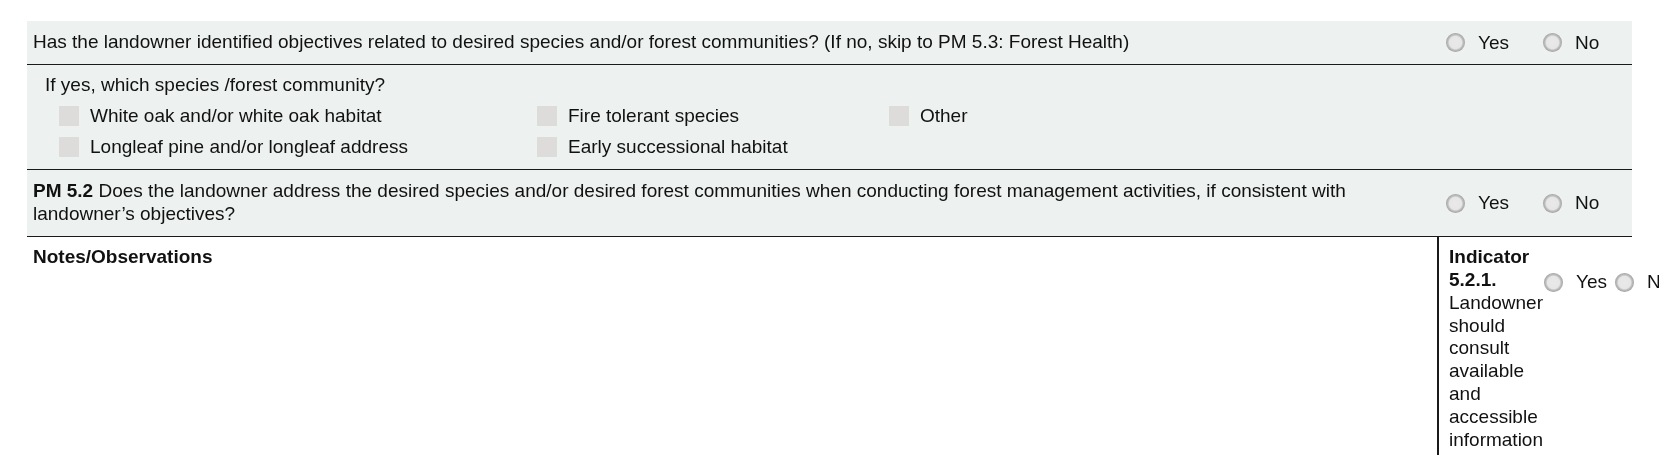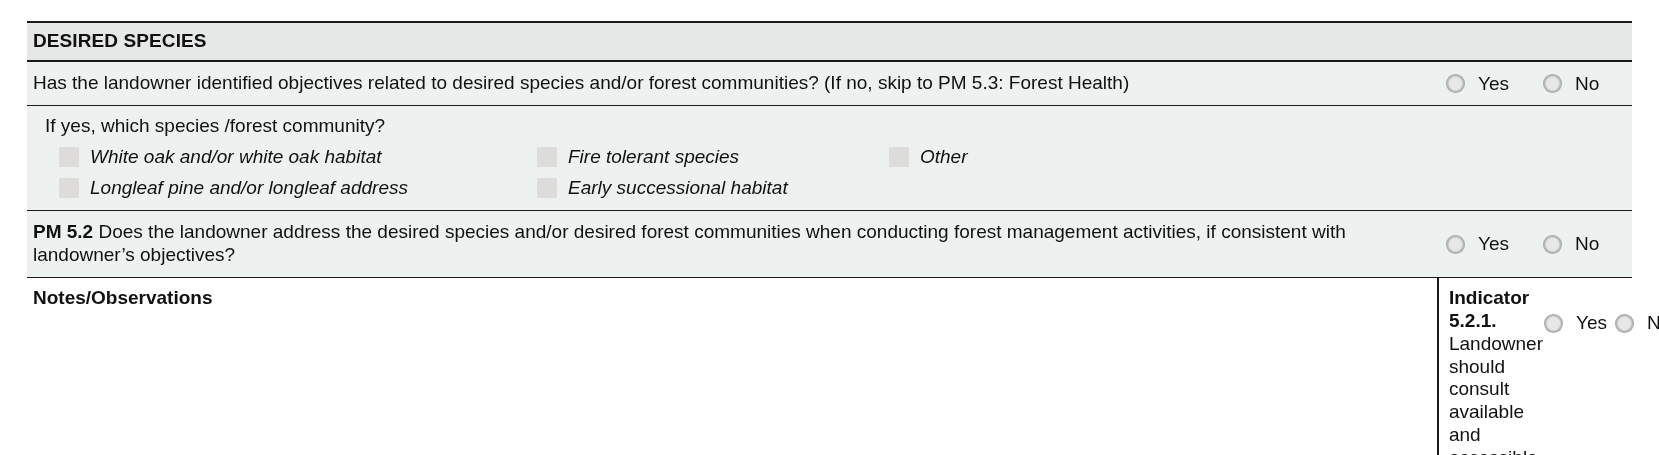--- a/index.html
+++ b/index.html
@@ -87,21 +87,20 @@
   .checkbox-block {
     padding: 9px 6px 11px 18px;
   }
   .cb-prompt {
     font-size: 19px;
     color: #111111;
     margin-bottom: 9px;
   }
   .cb-grid {
     position: relative;
-    font-style: italic;
   }
   .cb-line {
     display: flex;
     align-items: center;
     margin-bottom: 9px;
     height: 22px;
   }
   .cb-line:last-child { margin-bottom: 0; }
   .cb-item {
     display: flex;
@@ -165,25 +164,20 @@
 <div id="page">
 
   <table class="form-table">
     <colgroup>
       <col>
       <col style="width:97px">
       <col style="width:97px">
     </colgroup>
     <tbody>
 
-      <tr class="section-header-row">
-        <td colspan="3">
-          <span class="section-header-title">DESIRED SPECIES</span>
-        </td>
-      </tr>
 
       <tr class="shaded rule-thin">
         <td class="qcell">Has the landowner identified objectives related to desired species and/or forest communities? (If no, skip to PM 5.3: Forest Health)</td>
         <td class="radio-cell">
           <div class="radio-wrap">
             <span class="radio-dot"></span>
             <span class="radio-label">Yes</span>
           </div>
         </td>
         <td class="radio-cell">

